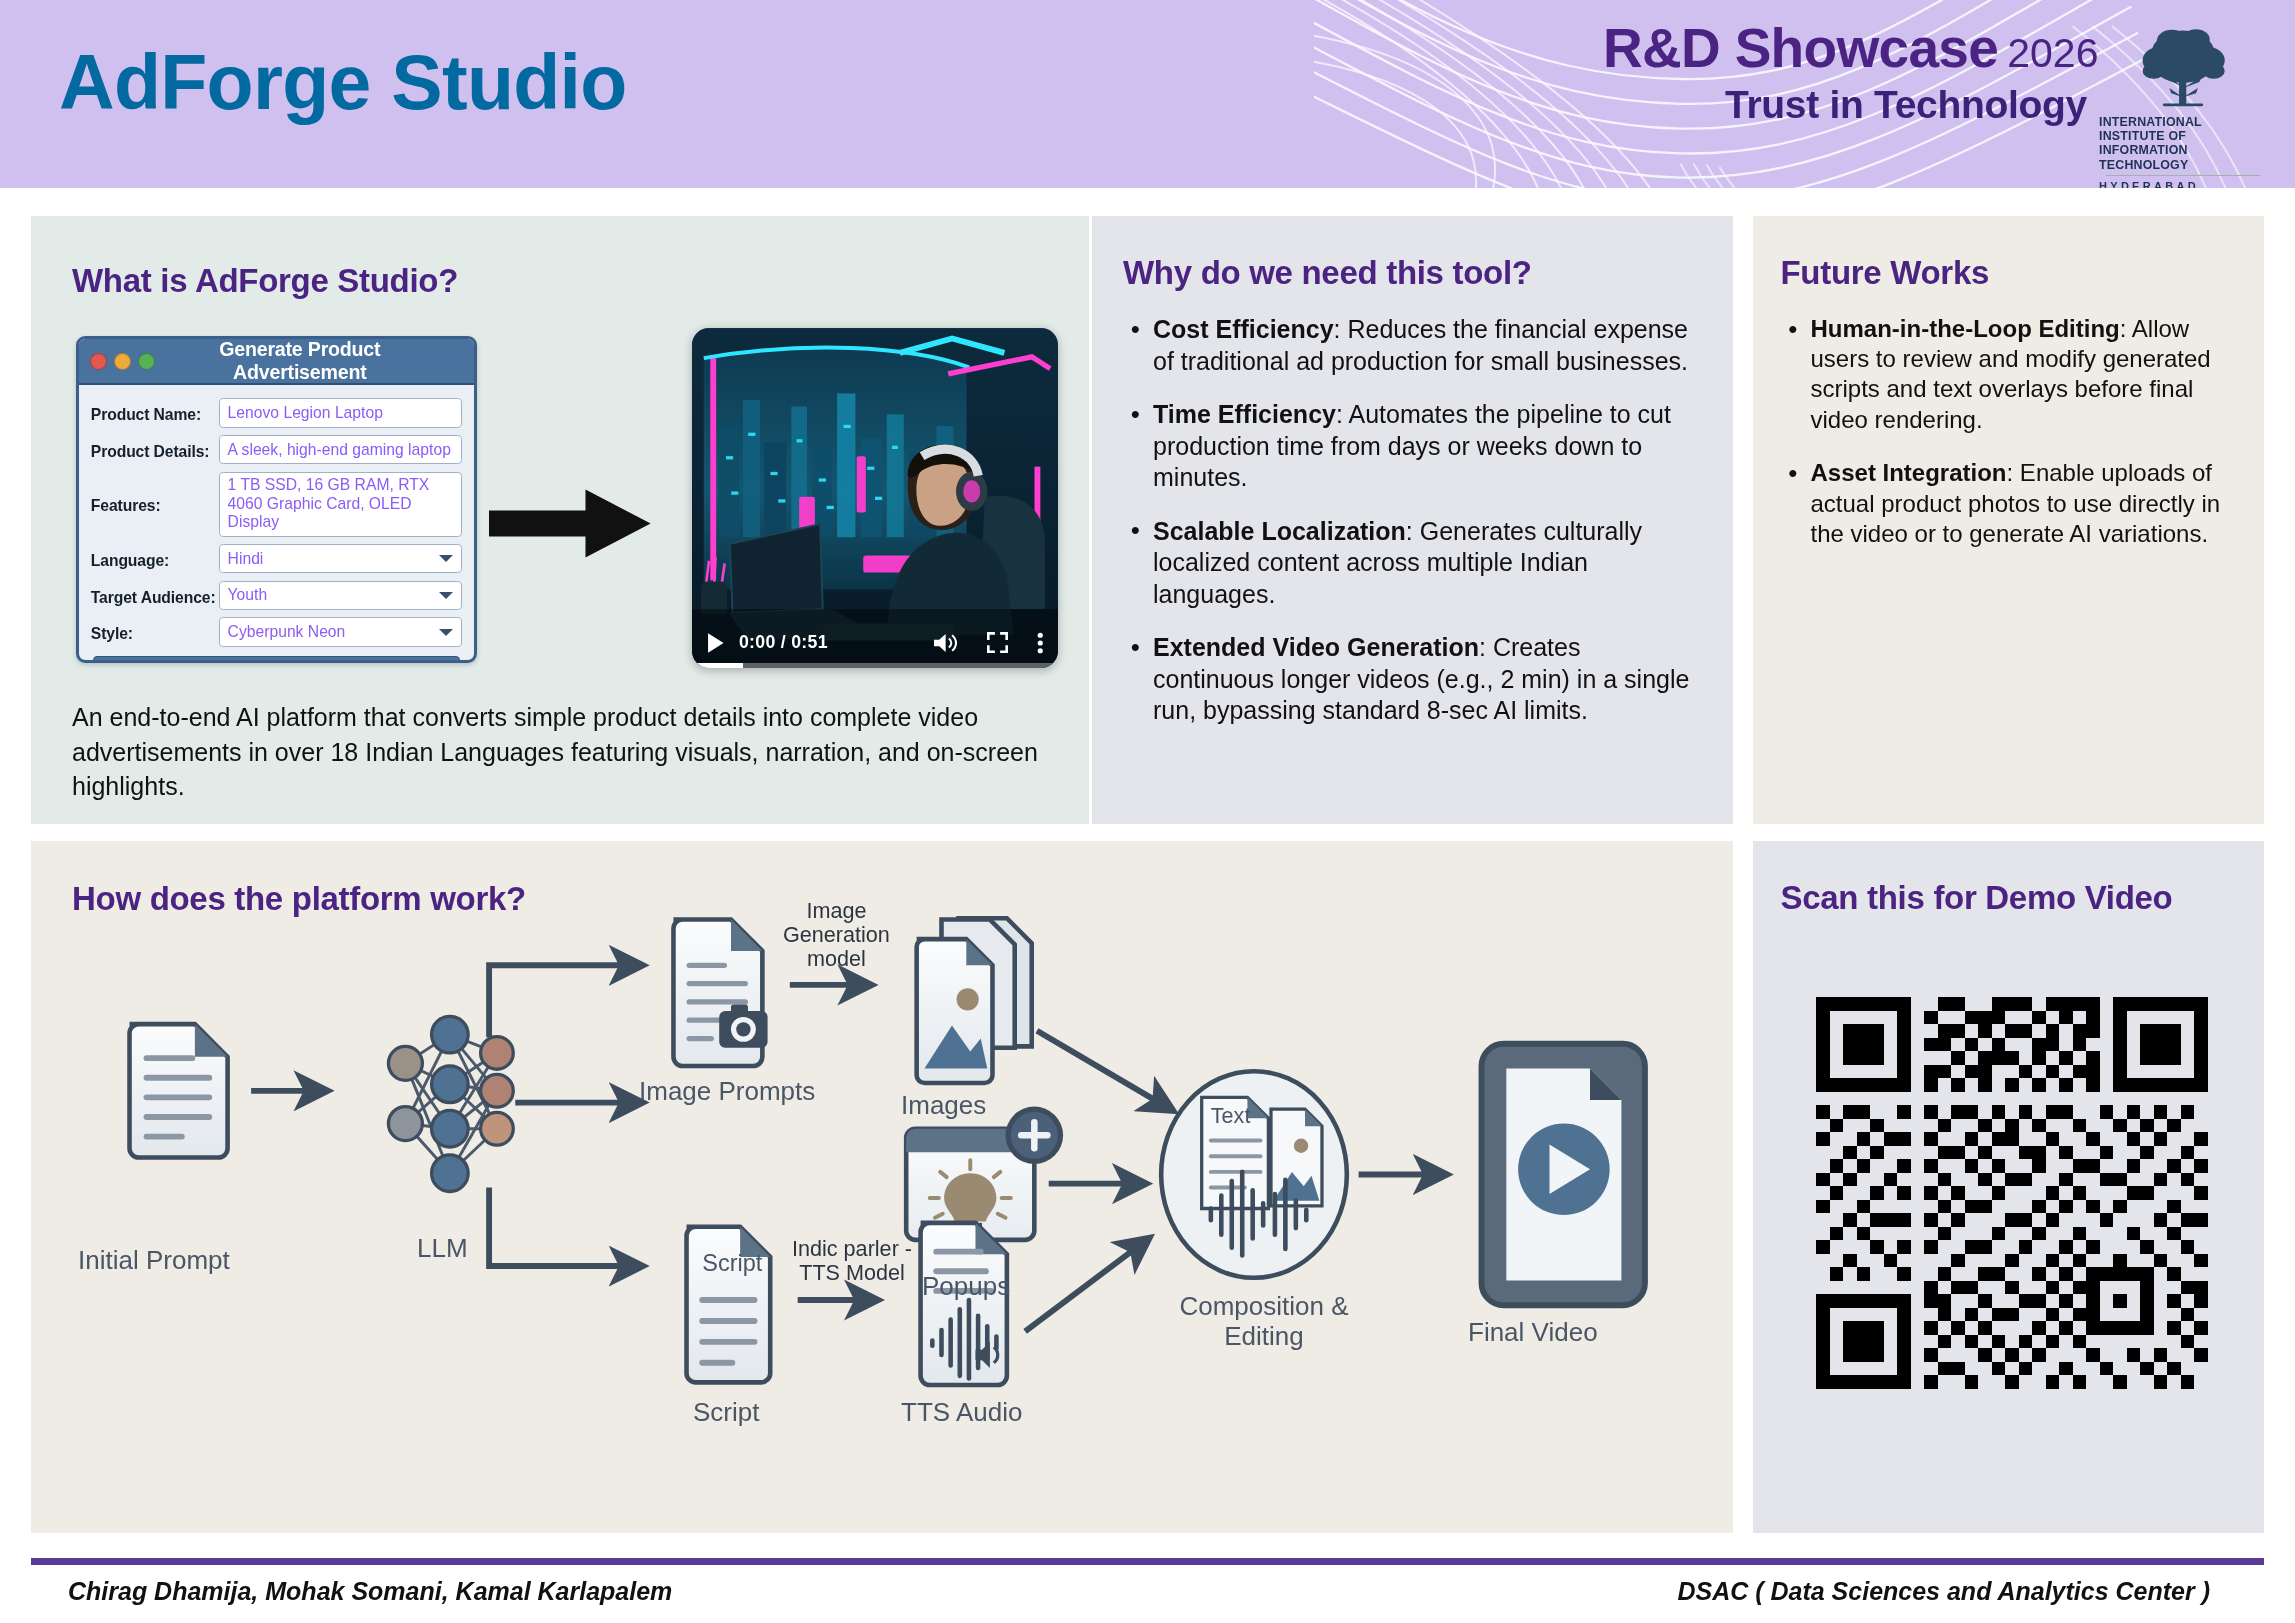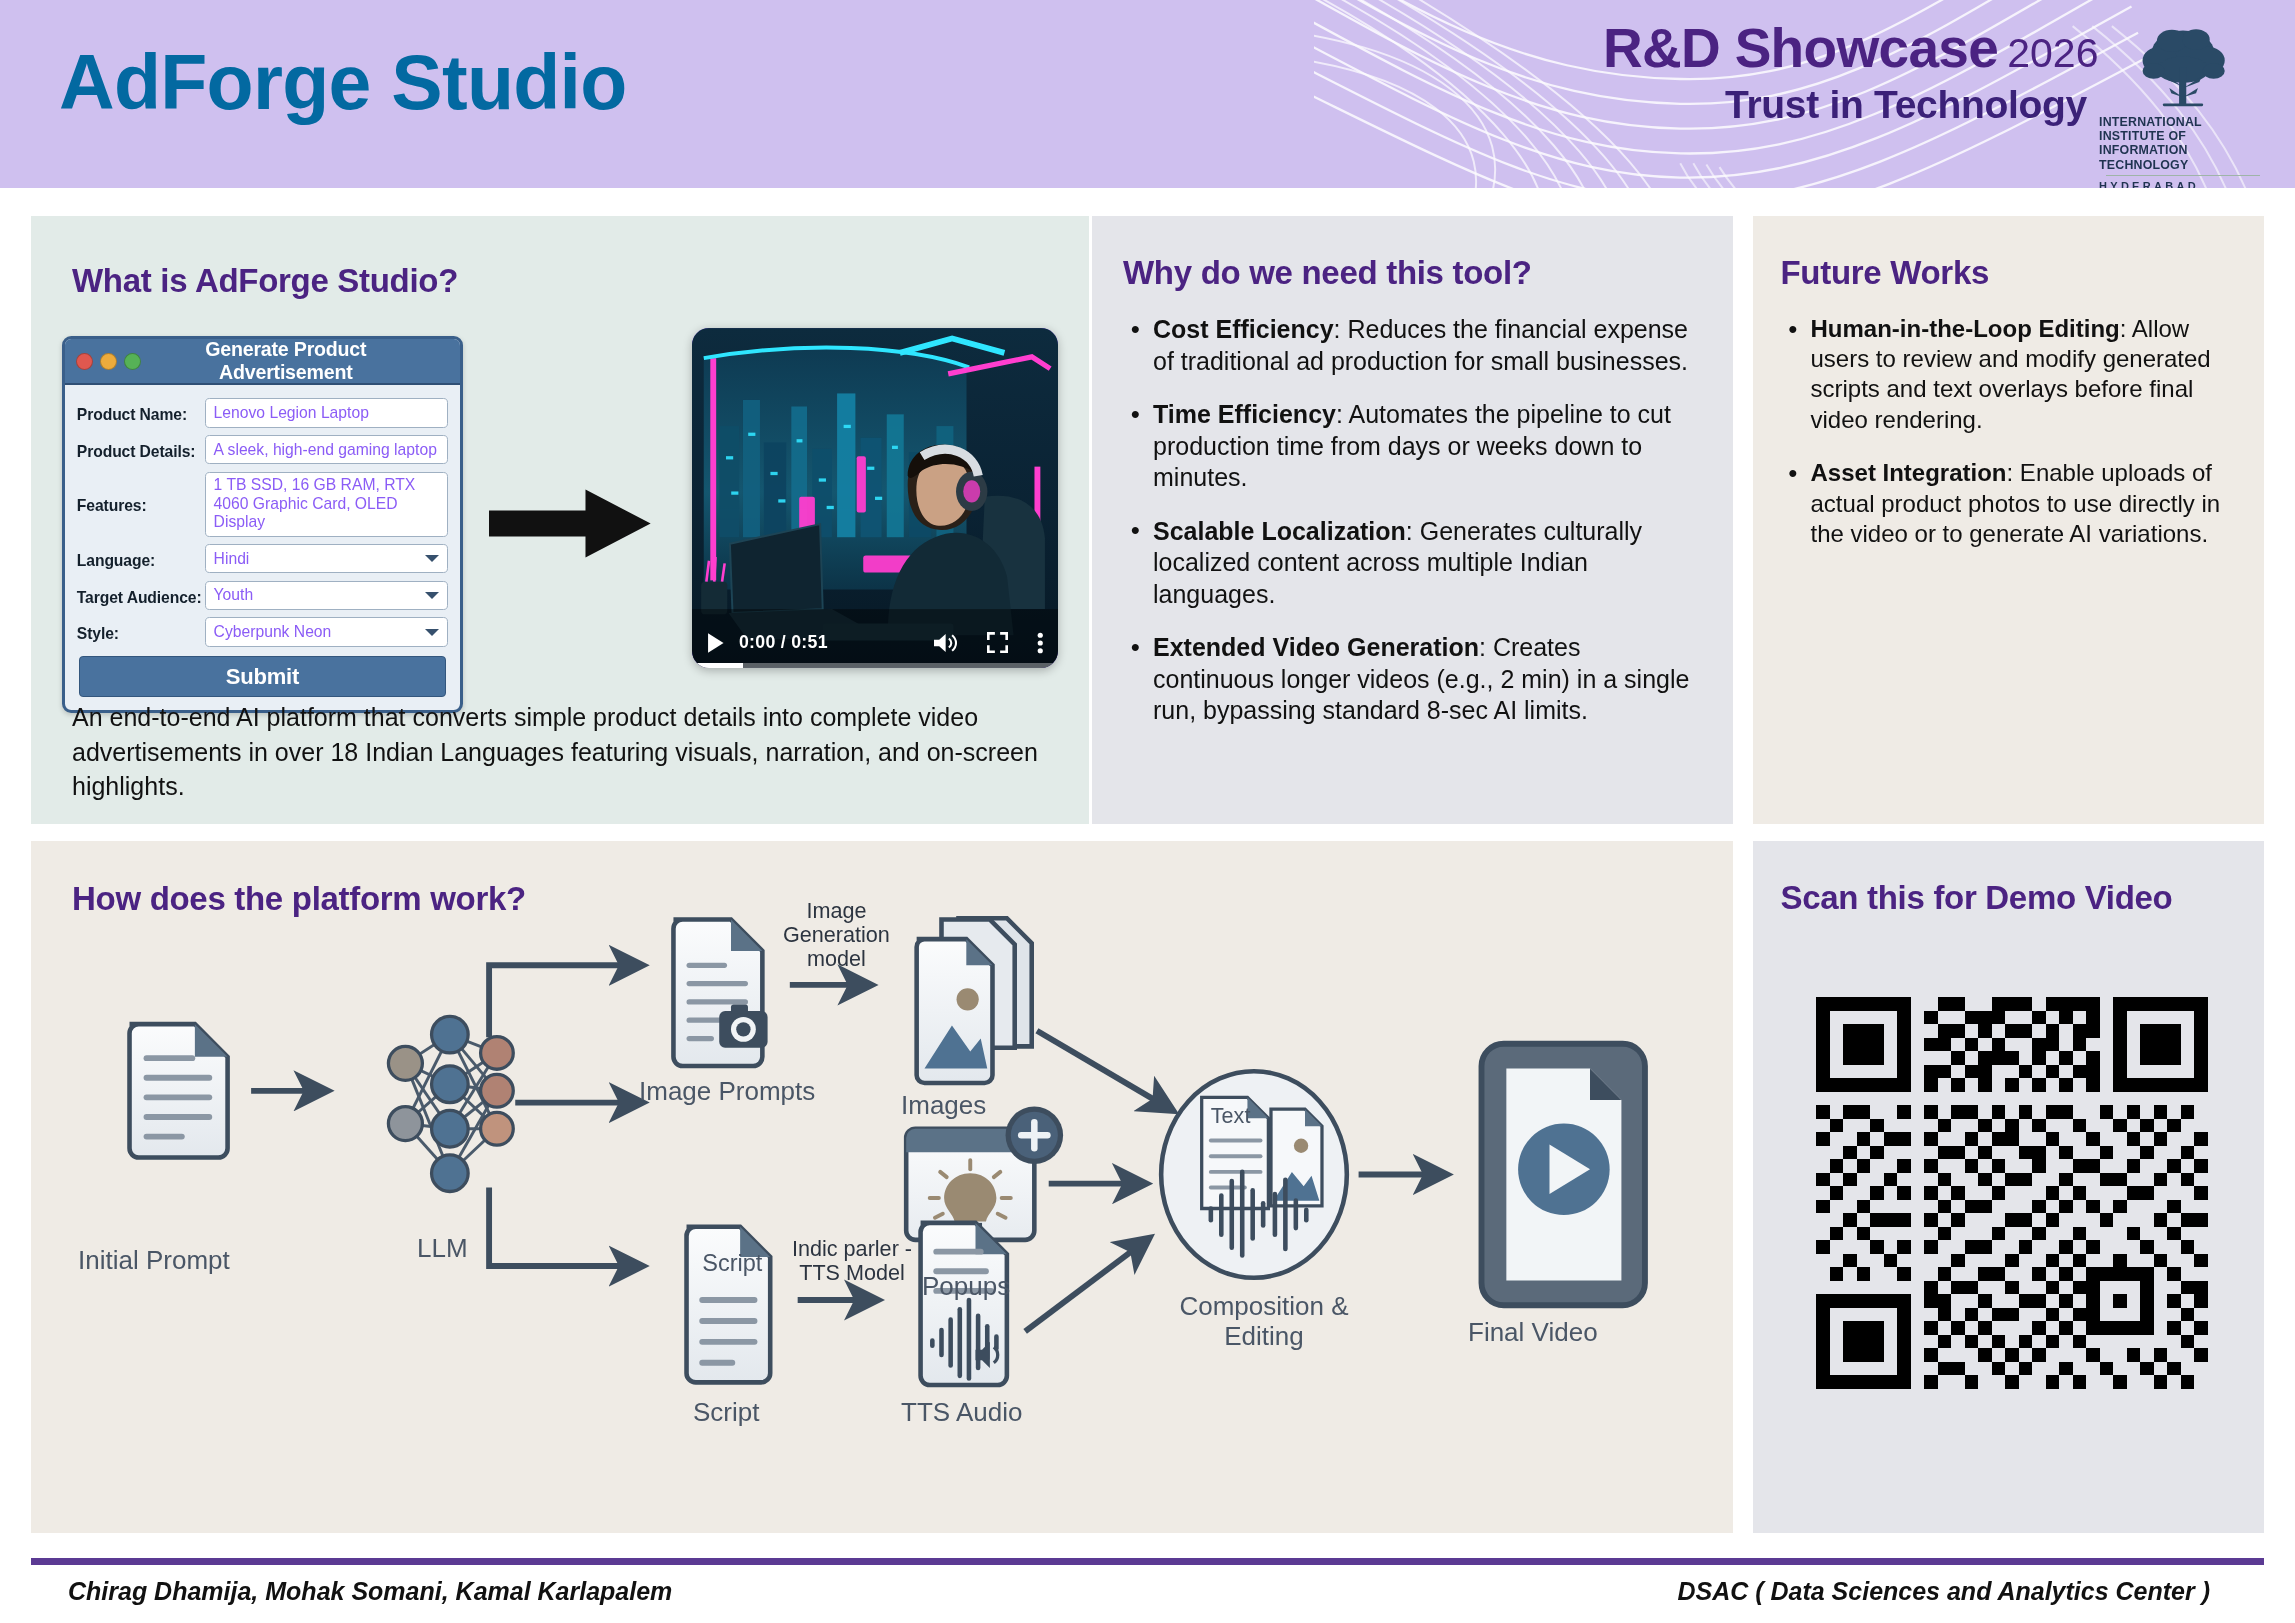--- a/index.html
+++ b/index.html
@@ -79,21 +79,21 @@
 
   #panel-why ul.bullets   { margin: 22px 26px 0 31px; }
   #panel-future ul.bullets{ margin: 22px 17px 0 27.5px; }
   #panel-future ul.bullets li { font-size: 24px; margin-bottom: 23.5px; }
 
   
   .what-row { position: absolute; left: 0; top: 98px; width: 100%; height: 366px; }
 
   
   .mock-window {
-    position: absolute; left: 31px; top: 22px; width: 401px; height: 377px;
+    position: absolute; left: 45px; top: 22px; width: 401px; height: 327px;
     background: #e9eff5; border: 3.3px solid #3a5f8a; border-radius: 9.2px;
     box-shadow: 0 2px 5.2px rgba(0,0,0,.18); overflow: hidden;
   }
   .mock-titlebar {
     height: 46px; background: #49729e; display: flex; align-items: center;
     padding: 0 10.5px; border-bottom: 2px solid #2f4f74;
   }
   .dot { width: 17px; height: 17px; border-radius: 50%; margin-right: 7.2px; display: inline-block;
          border: 1.3px solid rgba(0,0,0,.25); }
   .dot.red { background: #e0584f; } .dot.amber { background: #edab3c; } .dot.green { background: #56b256; }

